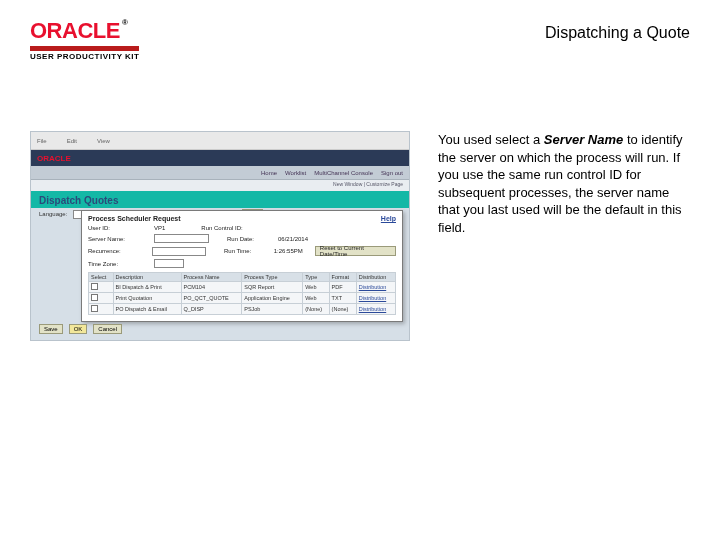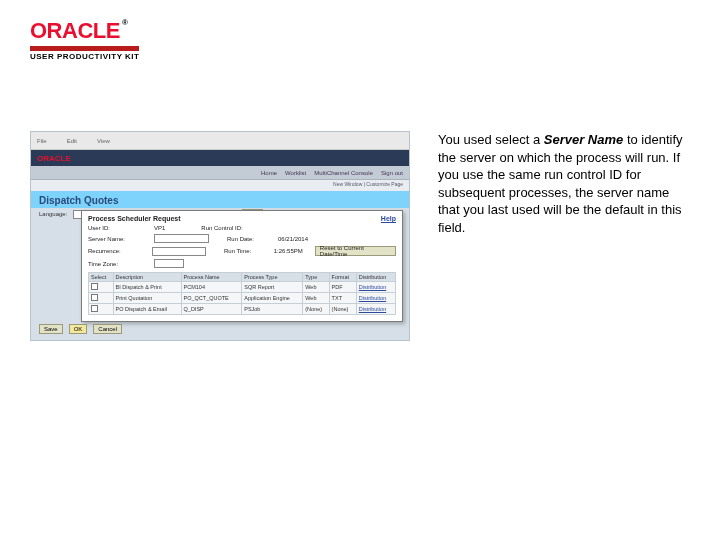--- a/index.html
+++ b/index.html
@@ -53,21 +53,21 @@
     border-bottom: 1px solid #a8b2bb;
     font-size: 6px; color: #435; display: flex; align-items: center;
     justify-content: flex-end; padding: 0 6px; gap: 8px;
   }
   .ss-crumb {
     height: 11px; background: #e9edf1;
     font-size: 5px; color: #556; padding: 1px 6px; text-align: right;
   }
   .ss-title {
     font-size: 10px; color: #2b4a7a; font-weight: bold;
-    padding: 4px 8px 2px 8px; background: #7dd3fc;
+    padding: 4px 8px 2px 8px; background: #14b8a6;
   }
   .ss-row {
     display: flex; align-items: center; gap: 6px;
     padding: 1px 8px; font-size: 6px; color: #333;
   }
   .ss-input {
     background: #fff; border: 1px solid #888; height: 9px; display: inline-block;
   }
   .ss-btn {
     background: #e2e2c7; border: 1px solid #9a9a7a;
@@ -115,20 +115,21 @@
 <body>
 
 <div class="header">
   <div class="logo-block">
     <div class="oracle-logo">
       <span>ORACLE</span>
       <sup>®</sup>
     </div>
     <div class="upk">USER PRODUCTIVITY KIT</div>
   </div>
+  <div class="title">Dispatching a Quote</div>
 </div>
 
 <div class="body-row">
 
   <div class="screenshot">
     <div class="ss-top">
       <span>File</span>
       <span>Edit</span>
       <span>View</span>
     </div>

